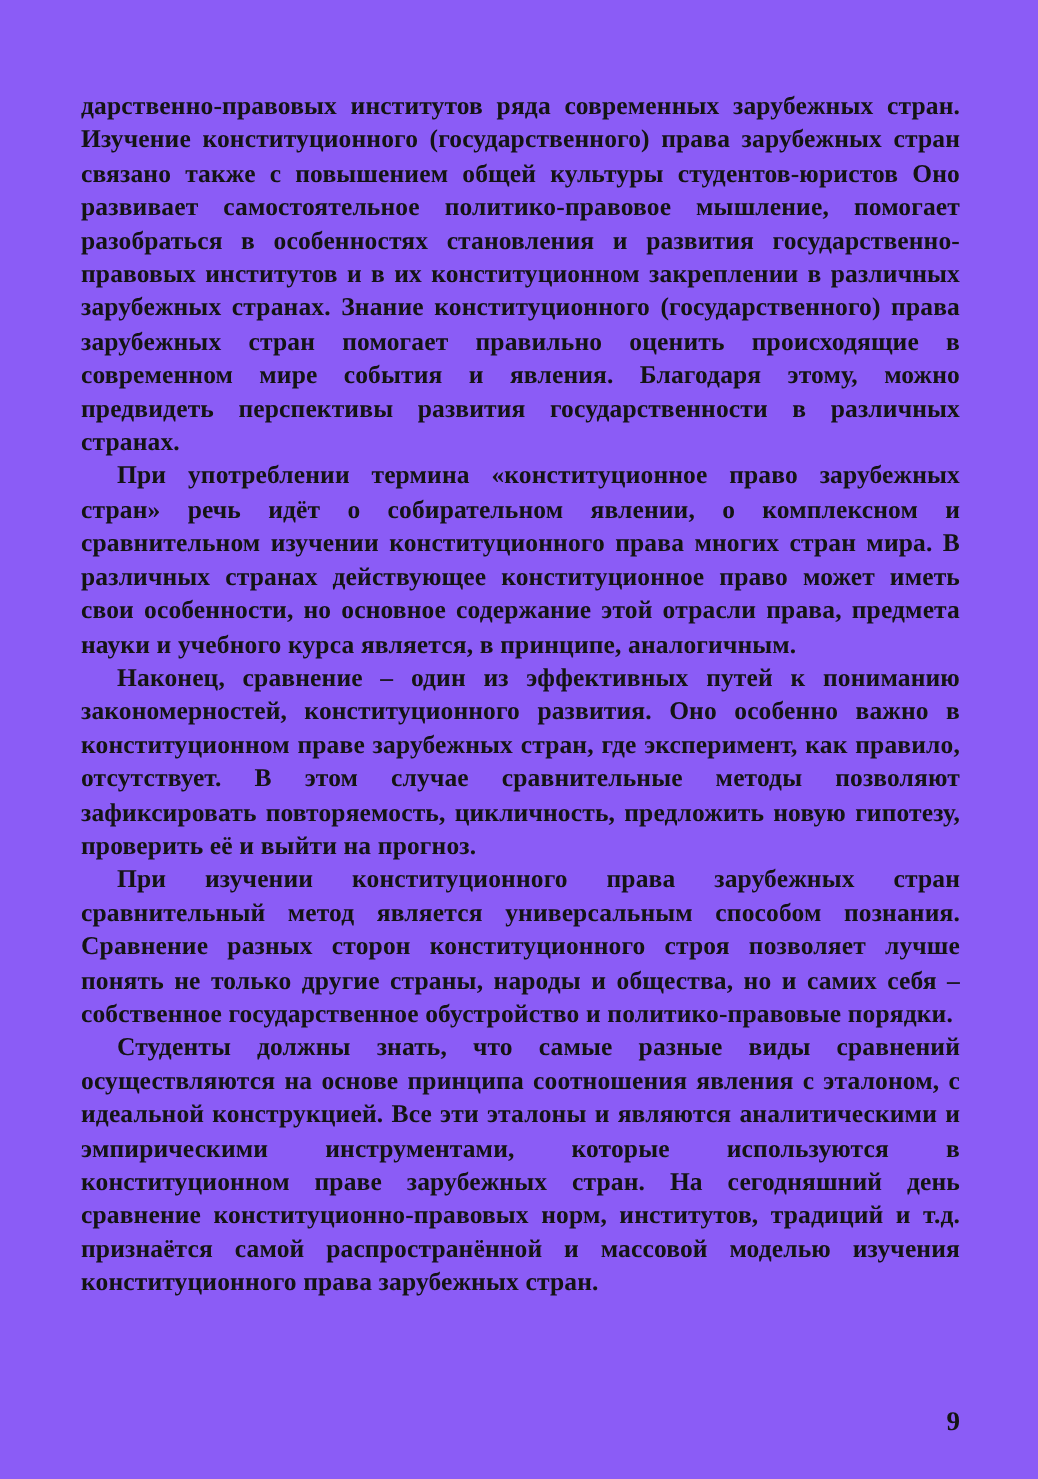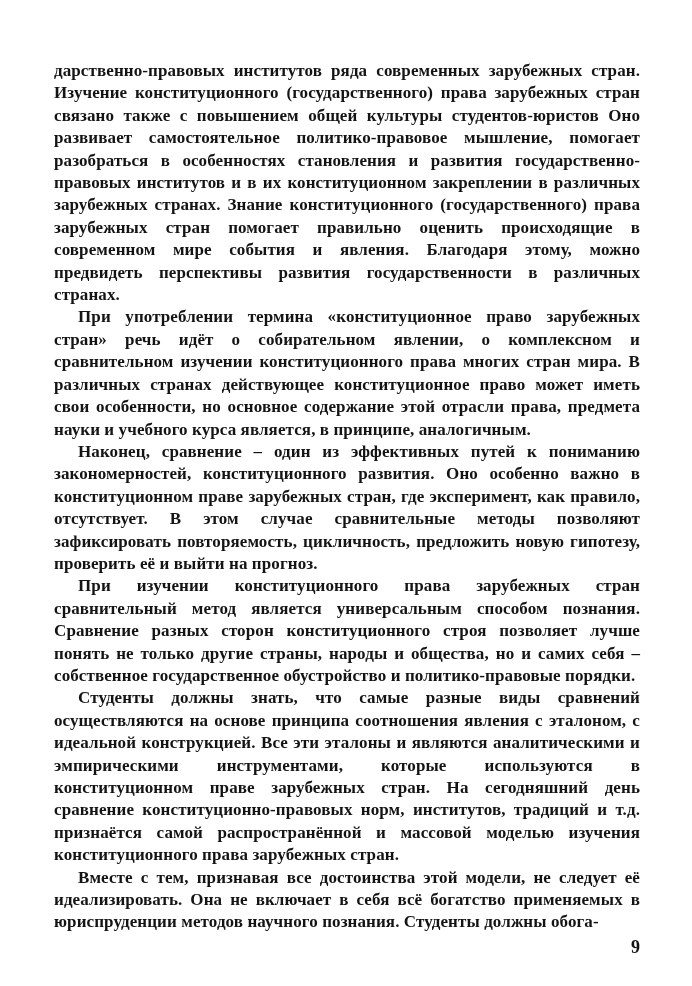--- a/index.html
+++ b/index.html
@@ -4,21 +4,21 @@
 <style>
   html, body {
     margin: 0;
     padding: 0;
     background: #e8e8e8;
   }
   .page {
     position: relative;
     width: 692px;
     height: 986px;
-    background: #ffffff;
+    background: #8b5cf6;
     overflow: hidden;
     font-family: "Liberation Serif", "DejaVu Serif", serif;
     color: #141414;
   }
   .text-block {
     position: absolute;
     left: 54px;
     top: 60px;
     width: 586px;
     font-size: 17px;
@@ -46,16 +46,15 @@
 </head>
 <body>
 
 <div class="page">
   <div class="text-block">
     <p>дарственно-правовых институтов ряда современных зарубежных стран. Изучение конституционного (государственного) права зарубежных стран связано также с повышением общей культуры студентов-юристов Оно развивает самостоятельное политико-правовое мышление, помогает разобраться в особенностях становления и развития государственно-правовых институтов и в их конституционном закреплении в различных зарубежных странах. Знание конституционного (государственного) права зарубежных стран помогает правильно оценить происходящие в современном мире события и явления. Благодаря этому, можно предвидеть перспективы развития государственности в различных странах.</p>
     <p class="indent">При употреблении термина «конституционное право зарубежных стран» речь идёт о собирательном явлении, о комплексном и сравнительном изучении конституционного права многих стран мира. В различных странах действующее конституционное право может иметь свои особенности, но основное содержание этой отрасли права, предмета науки и учебного курса является, в принципе, аналогичным.</p>
     <p class="indent">Наконец, сравнение – один из эффективных путей к пониманию закономерностей, конституционного развития. Оно особенно важно в конституционном праве зарубежных стран, где эксперимент, как правило, отсутствует. В этом случае сравнительные методы позволяют зафиксировать повторяемость, цикличность, предложить новую гипотезу, проверить её и выйти на прогноз.</p>
     <p class="indent">При изучении конституционного права зарубежных стран сравнительный метод является универсальным способом познания. Сравнение разных сторон конституционного строя позволяет лучше понять не только другие страны, народы и общества, но и самих себя – собственное государственное обустройство и политико-правовые порядки.</p>
     <p class="indent">Студенты должны знать, что самые разные виды сравнений осуществляются на основе принципа соотношения явления с эталоном, с идеальной конструкцией. Все эти эталоны и являются аналитическими и эмпирическими инструментами, которые используются в конституционном праве зарубежных стран. На сегодняшний день сравнение конституционно-правовых норм, институтов, традиций и т.д. признаётся самой распространённой и массовой моделью изучения конституционного права зарубежных стран.</p>
-    <p class="indent">Вместе с тем, признавая все достоинства этой модели, не следует её идеализировать. Она не включает в себя всё богатство применяемых в юриспруденции методов научного познания. Студенты должны обога-</p>
   </div>
   <div class="page-number">9</div>
 </div>
 
 </body></html>

